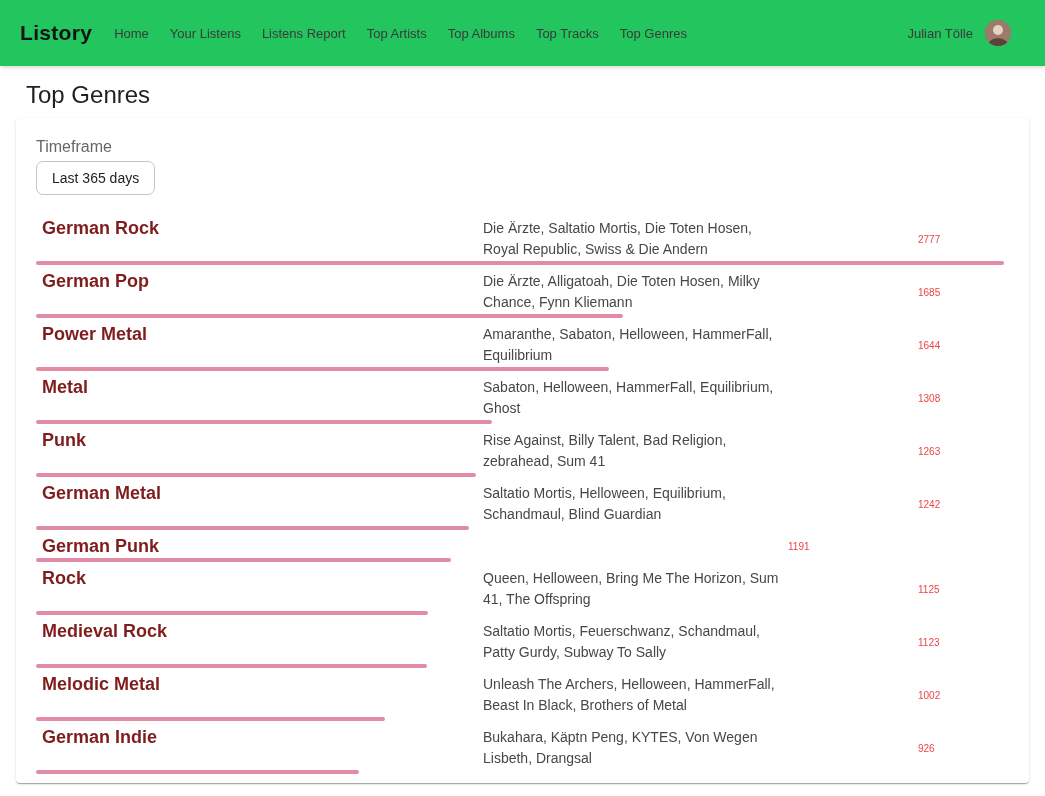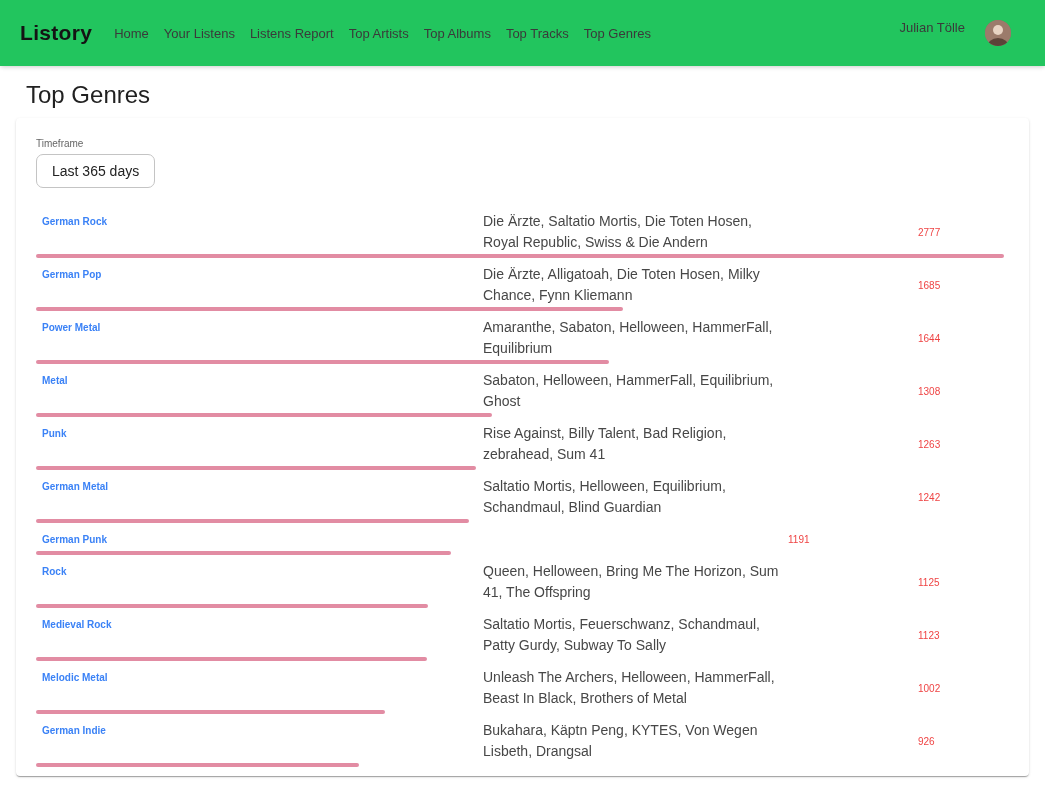--- a/index.html
+++ b/index.html
@@ -14,59 +14,59 @@
     height:66px; background:#22c55e;
     display:flex; align-items:center;
     padding:0 20px;
     box-shadow:0 2px 4px -1px rgba(0,0,0,0.1), 0 1px 5px rgba(0,0,0,0.1);
     position:relative; z-index:5;
   }
   .logo {
     font-size:21px; font-weight:700; color:#141414;
     letter-spacing:0.3px; margin-right:22px; cursor:pointer;
   }
-  .nav-links { display:flex; align-items:center; gap:15px; flex:1; }
+  .nav-links { display:flex; align-items:center; gap:21px; flex:1; }
   .nav-link {
     font-size:13px; color:#3a3a3a; text-decoration:none; cursor:pointer;
     white-space:nowrap;
   }
-  .user { display:flex; align-items:flex-start; gap:20px; margin-right:14px; }
+  .user { display:flex; align-items:center; gap:12px; margin-right:14px; }
   .user-name { font-size:13px; color:#3a3a3a; }
   .avatar {
     width:26px; height:26px; border-radius:50%; overflow:hidden;
     background:#8d6e63; display:inline-flex; align-items:center; justify-content:center;
     cursor:pointer; flex:0 0 auto;
   }
   .avatar svg { width:26px; height:26px; display:block; }
   
   .page-title {
     font-size:24px; font-weight:500; color:#212121;
     margin:15px 0 9px 26px;
   }
   .card {
     margin:0 16px; background:#fff; border-radius:4px;
     box-shadow:0px 2px 1px -1px rgba(0,0,0,0.2), 0px 1px 1px 0px rgba(0,0,0,0.14), 0px 1px 3px 0px rgba(0,0,0,0.12);
     padding:20px 25px 6px 20px;
   }
-  .timeframe-label { font-size:10px; color:#666; }
+  .timeframe-label { font-size:16px; color:#666; }
   .timeframe-btn {
     margin-top:5px; display:inline-block;
     border:1px solid #c4c4c4; border-radius:7px; background:#fff;
     padding:8px 15px; font-size:14px; color:#222;
     font-family:"Liberation Sans", sans-serif; cursor:pointer;
   }
   .table { margin-top:20px; }
   .row {
     position:relative;
     display:grid;
     grid-template-columns:447px 305px 1fr 86px;
     padding:3px 0 8px;
   }
   .genre-name {
-    font-size:10px; font-weight:700; color:#3b82f6;
+    font-size:18px; font-weight:700; color:#7f1d1d;
     line-height:21px; padding-left:6px;
   }
   .artists { font-size:14px; color:#474747; line-height:21px; }
   .count { font-size:10px; color:#ef4444; align-self:center; }
   .bar {
     position:absolute; left:0; bottom:3px; height:4px; border-radius:2px;
   }
 </style>
 </head>
 <body>

